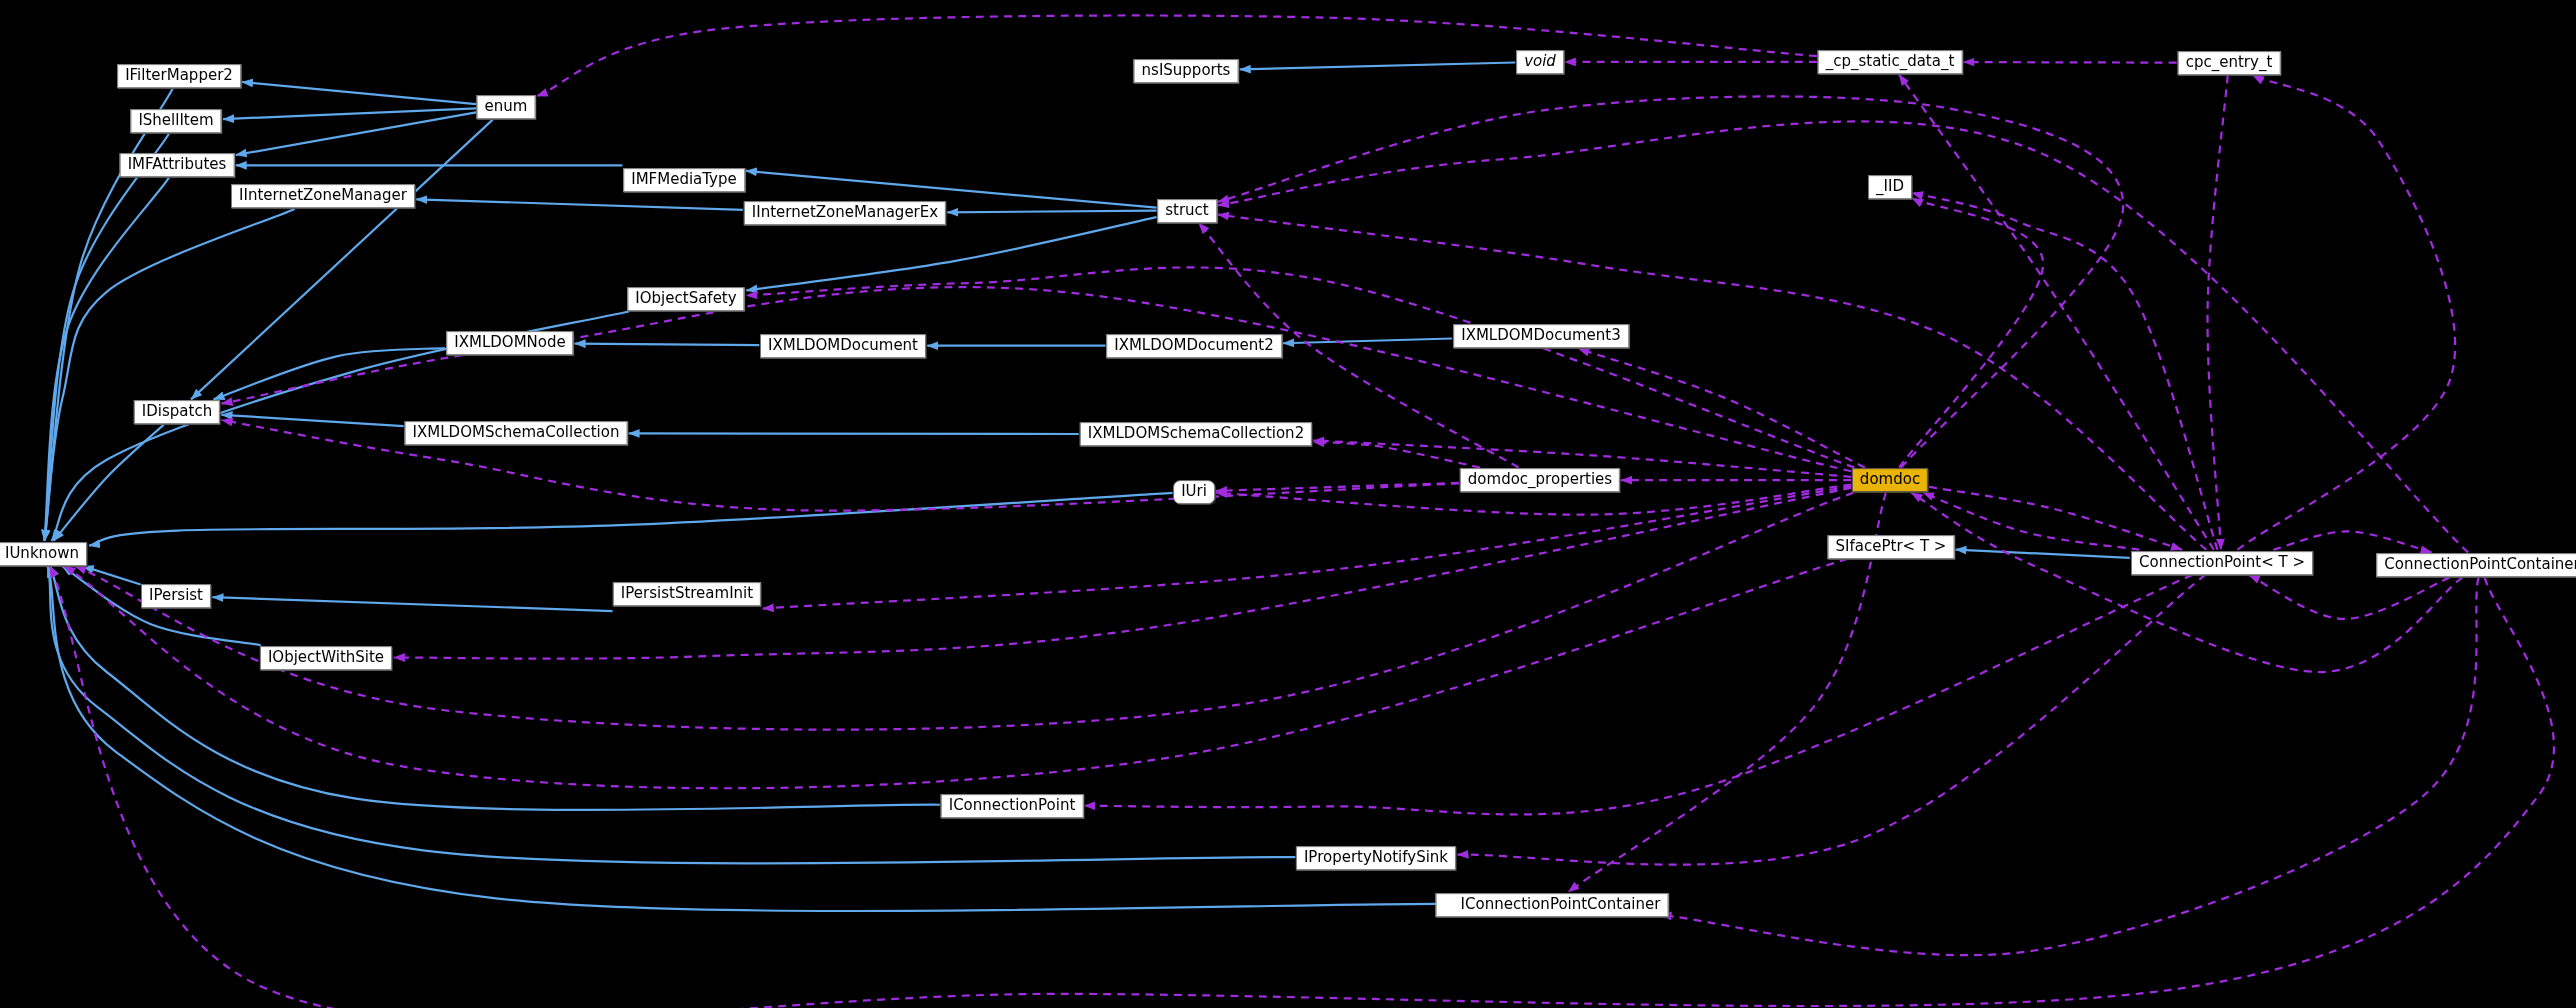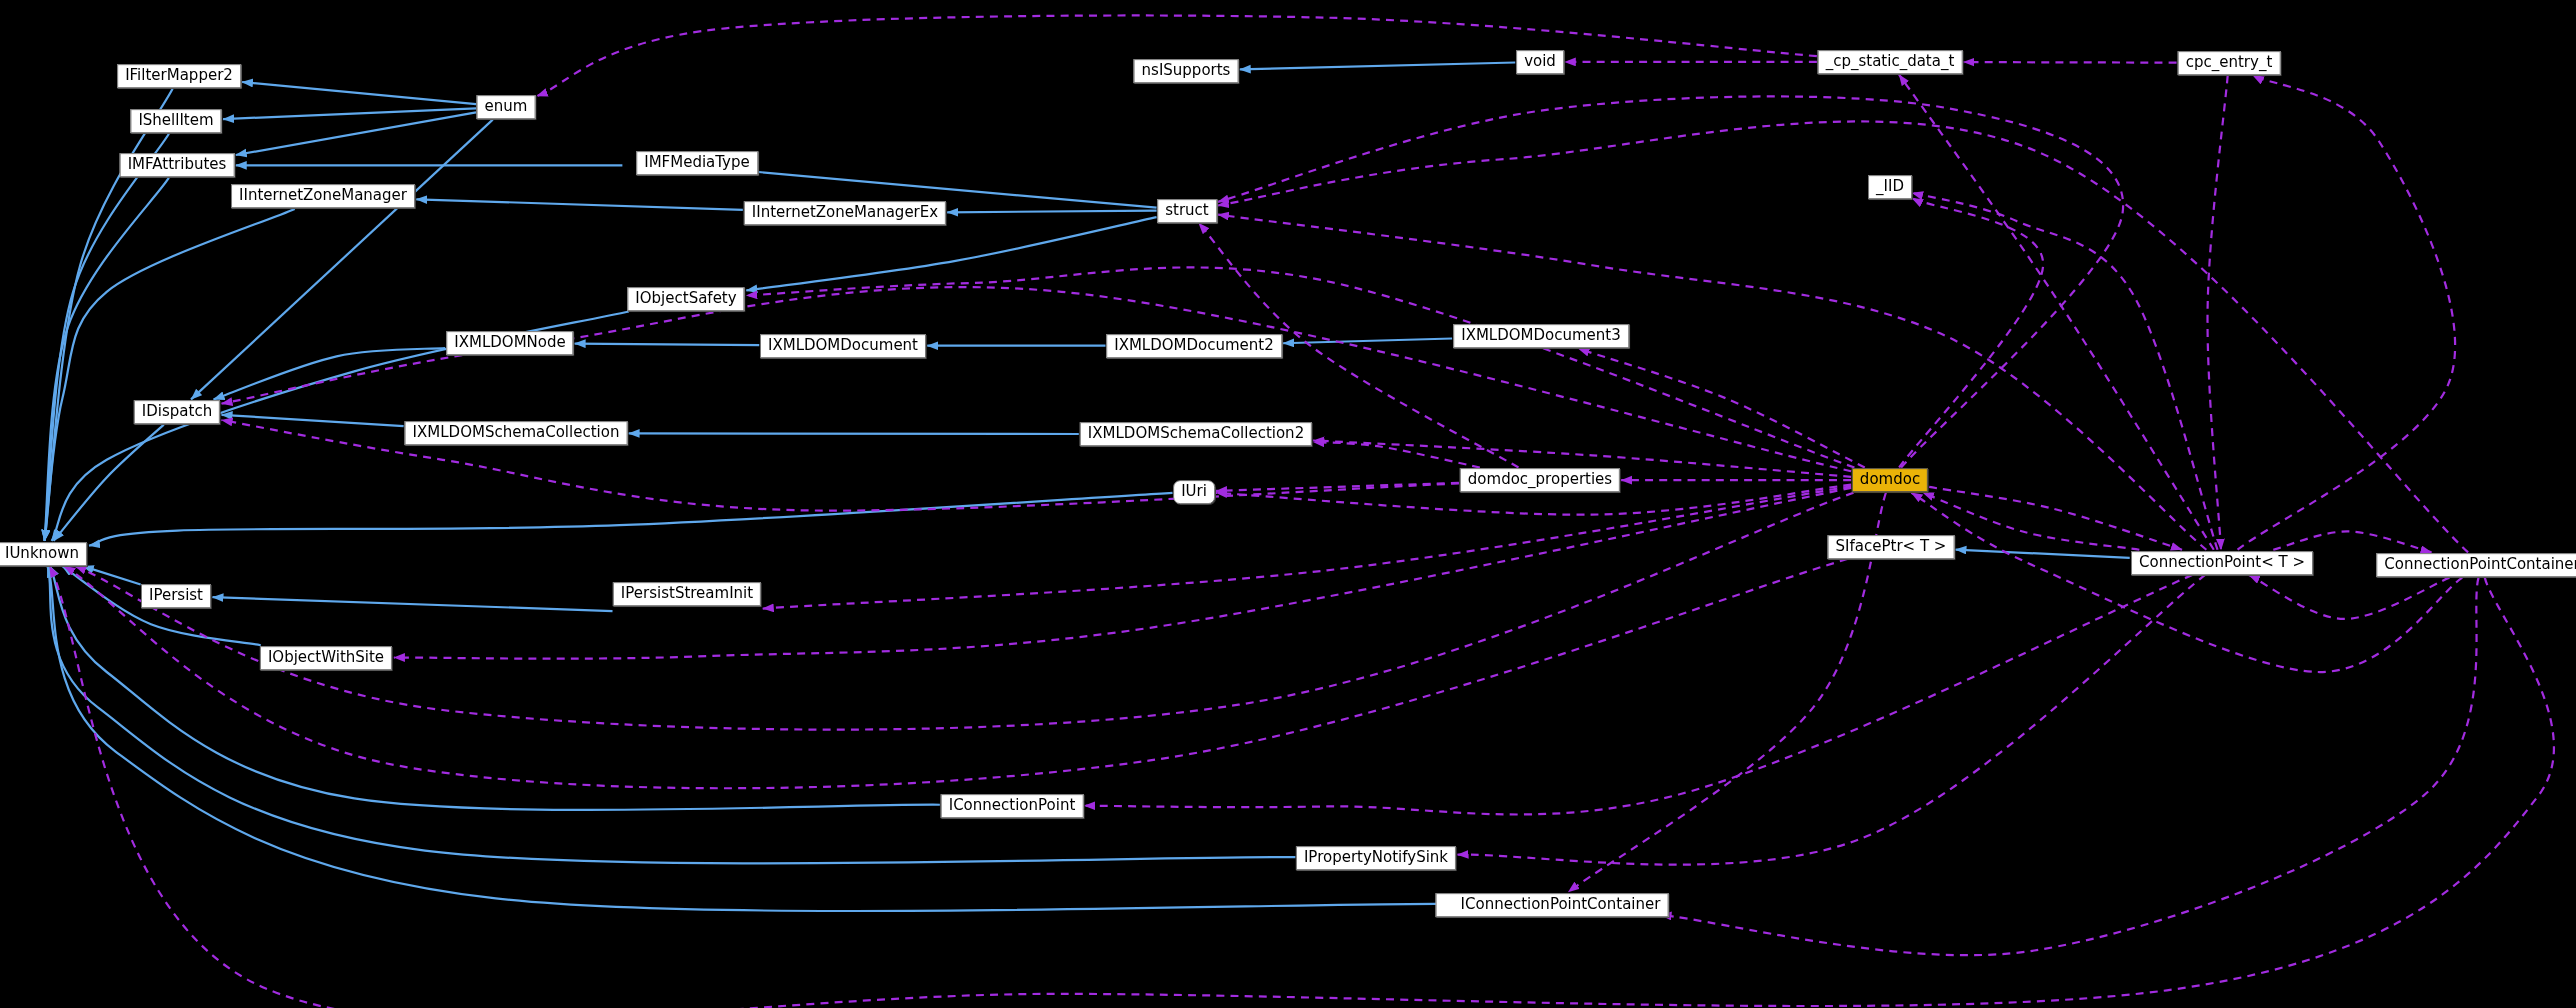--- a/index.html
+++ b/index.html
@@ -93,25 +93,25 @@
         <path d="M2088.573799070248,632.2734375 C1957.1,670.2 1573.1,821.0 1300,860 C1026.9,899.0 654.7,902.6 450,866 C245.3,829.4 134.9,677.9 71.9080078125,640.2734375" fill="none" stroke="#a22ce0" stroke-width="2.5" stroke-dasharray="9 7" marker-end="url(#arrow-use)"></path>
         <path d="M2784.059013429752,653.2734375 C2756.7,671.1 2700.7,762.2 2620,760 C2539.3,757.8 2376.5,673.8 2300,640 C2223.5,606.2 2184.2,571.1 2160.9852609536083,557.2734375" fill="none" stroke="#a22ce0" stroke-width="2.5" stroke-dasharray="9 7" marker-end="url(#arrow-use)"></path>
       </g>
   </svg>
   <div class="node-layer" id="node-layer">
       <div class="node" style="left: 179px; top: 76px;"><span>IFilterMapper2</span></div>
       <div class="node" style="left: 176px; top: 121px; text-align: right;"><span>IShellItem</span></div>
       <div class="node" style="left: 177px; top: 165px;"><span>IMFAttributes</span></div>
       <div class="node" style="left: 323px; top: 196px;"><span>IInternetZoneManager</span></div>
       <div class="node" style="left: 506px; top: 107px;"><span>enum</span></div>
-      <div class="node" style="left: 684px; top: 163px; margin-left: 13px;"><span>IMFMediaType</span></div>
+      <div class="node" style="left: 684px; top: 180px;"><span>IMFMediaType</span></div>
       <div class="node" style="left: 845px; top: 213px;"><span>IInternetZoneManagerEx</span></div>
       <div class="node" style="left: 1187px; top: 211px;"><span>struct</span></div>
       <div class="node" style="left: 1186px; top: 71px;"><span>nsISupports</span></div>
-      <div class="node" style="left: 1540px; top: 62px;"><span>void</span></div>
+      <div class="node" style="left: 1540px; top: 62px; font-style: italic;"><span>void</span></div>
       <div class="node" style="left: 1890px; top: 62px;"><span>_cp_static_data_t</span></div>
       <div class="node" style="left: 2229px; top: 63px;"><span>cpc_entry_t</span></div>
       <div class="node" style="left: 1890px; top: 187px;"><span>_IID</span></div>
       <div class="node" style="left: 686px; top: 299px;"><span>IObjectSafety</span></div>
       <div class="node" style="left: 510px; top: 343px;"><span>IXMLDOMNode</span></div>
       <div class="node" style="left: 843px; top: 346px;"><span>IXMLDOMDocument</span></div>
       <div class="node" style="left: 1194px; top: 346px;"><span>IXMLDOMDocument2</span></div>
       <div class="node" style="left: 1541px; top: 336px;"><span>IXMLDOMDocument3</span></div>
       <div class="node" style="left: 177px; top: 412px;"><span>IDispatch</span></div>
       <div class="node" style="left: 516px; top: 433px;"><span>IXMLDOMSchemaCollection</span></div>

